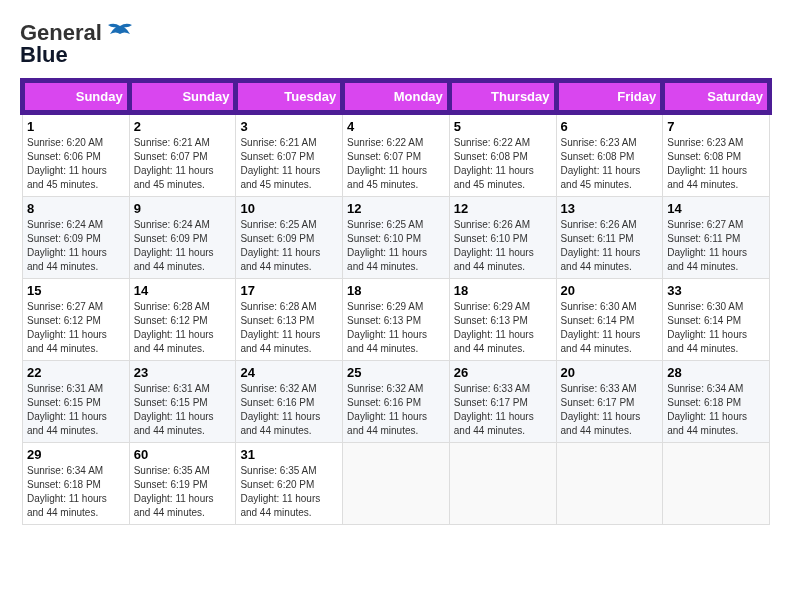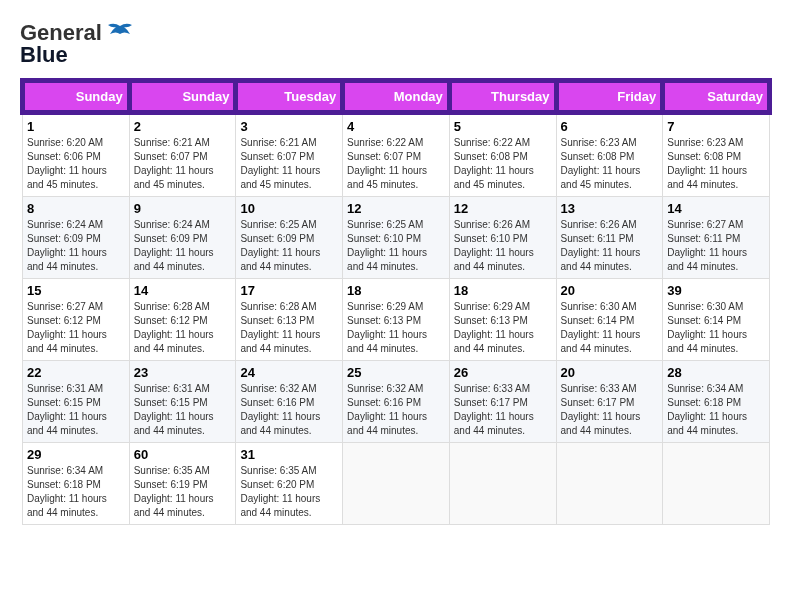--- a/index.html
+++ b/index.html
@@ -191,21 +191,21 @@
       </td>
         <td>
         <span class="day-num">18</span>
         <span class="day-info">Sunrise: 6:29 AM<br>Sunset: 6:13 PM<br>Daylight: 11 hours and 44 minutes.</span>
       </td>
         <td>
         <span class="day-num">20</span>
         <span class="day-info">Sunrise: 6:30 AM<br>Sunset: 6:14 PM<br>Daylight: 11 hours and 44 minutes.</span>
       </td>
         <td>
-        <span class="day-num">39</span>
+        <span class="day-num">33</span>
         <span class="day-info">Sunrise: 6:30 AM<br>Sunset: 6:14 PM<br>Daylight: 11 hours and 44 minutes.</span>
       </td>
       </tr>
       <tr>
         <td>
         <span class="day-num">22</span>
         <span class="day-info">Sunrise: 6:31 AM<br>Sunset: 6:15 PM<br>Daylight: 11 hours and 44 minutes.</span>
       </td>
         <td>
         <span class="day-num">23</span>

